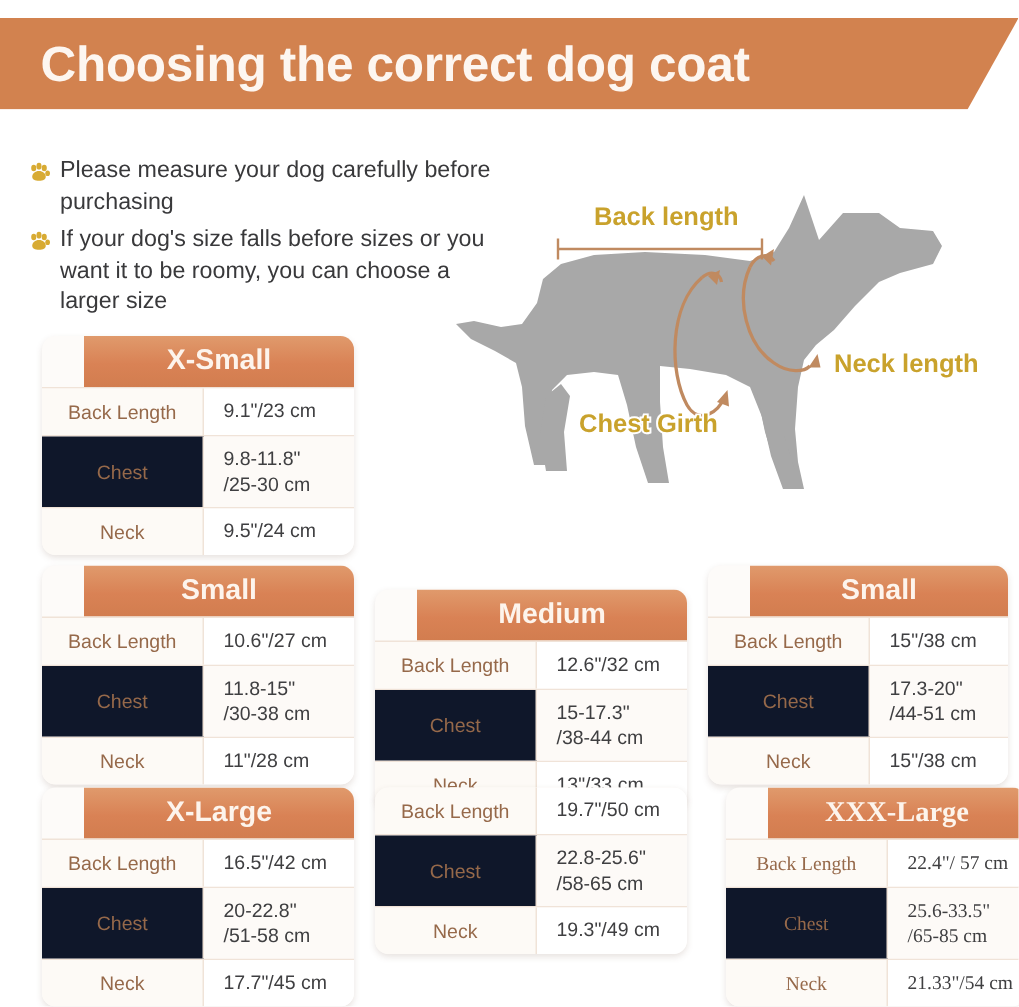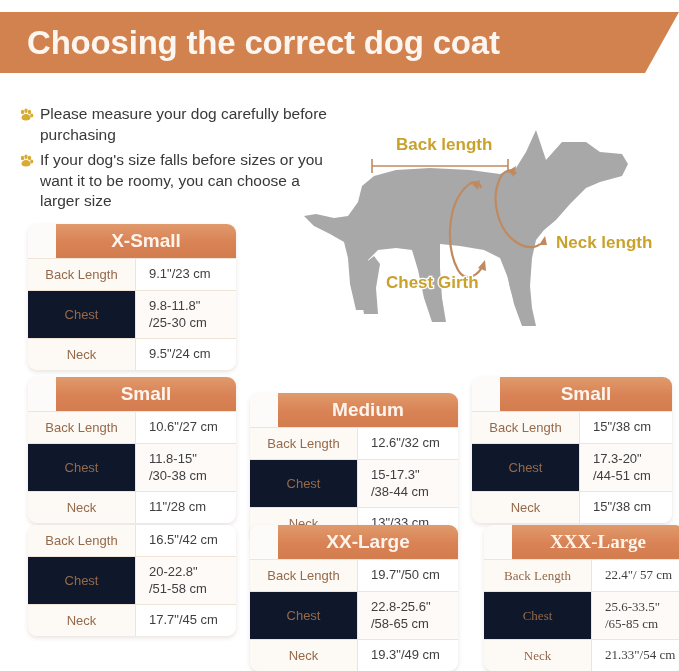--- a/index.html
+++ b/index.html
@@ -322,37 +322,37 @@
     <div class="cell-value">17.3-20"
 /44-51 cm</div>
   </div>
   <div class="tbl-row">
     <div class="cell-label">Neck</div>
     <div class="cell-value">15"/38 cm</div>
   </div>
 </div>
 
 <div class="size-table" id="tbl-4">
+  <div class="tbl-head">X-Large</div>
   <div class="tbl-row">
     <div class="cell-label">Back Length</div>
     <div class="cell-value">16.5"/42 cm</div>
   </div>
   <div class="tbl-row alt tall">
     <div class="cell-label">Chest</div>
     <div class="cell-value">20-22.8"
 /51-58 cm</div>
   </div>
   <div class="tbl-row">
     <div class="cell-label">Neck</div>
     <div class="cell-value">17.7"/45 cm</div>
   </div>
 </div>
 
 <div class="size-table" id="tbl-5">
-  <div class="tbl-head">XX-Large</div>
   <div class="tbl-row">
     <div class="cell-label">Back Length</div>
     <div class="cell-value">19.7"/50 cm</div>
   </div>
   <div class="tbl-row alt tall">
     <div class="cell-label">Chest</div>
     <div class="cell-value">22.8-25.6"
 /58-65 cm</div>
   </div>
   <div class="tbl-row">

